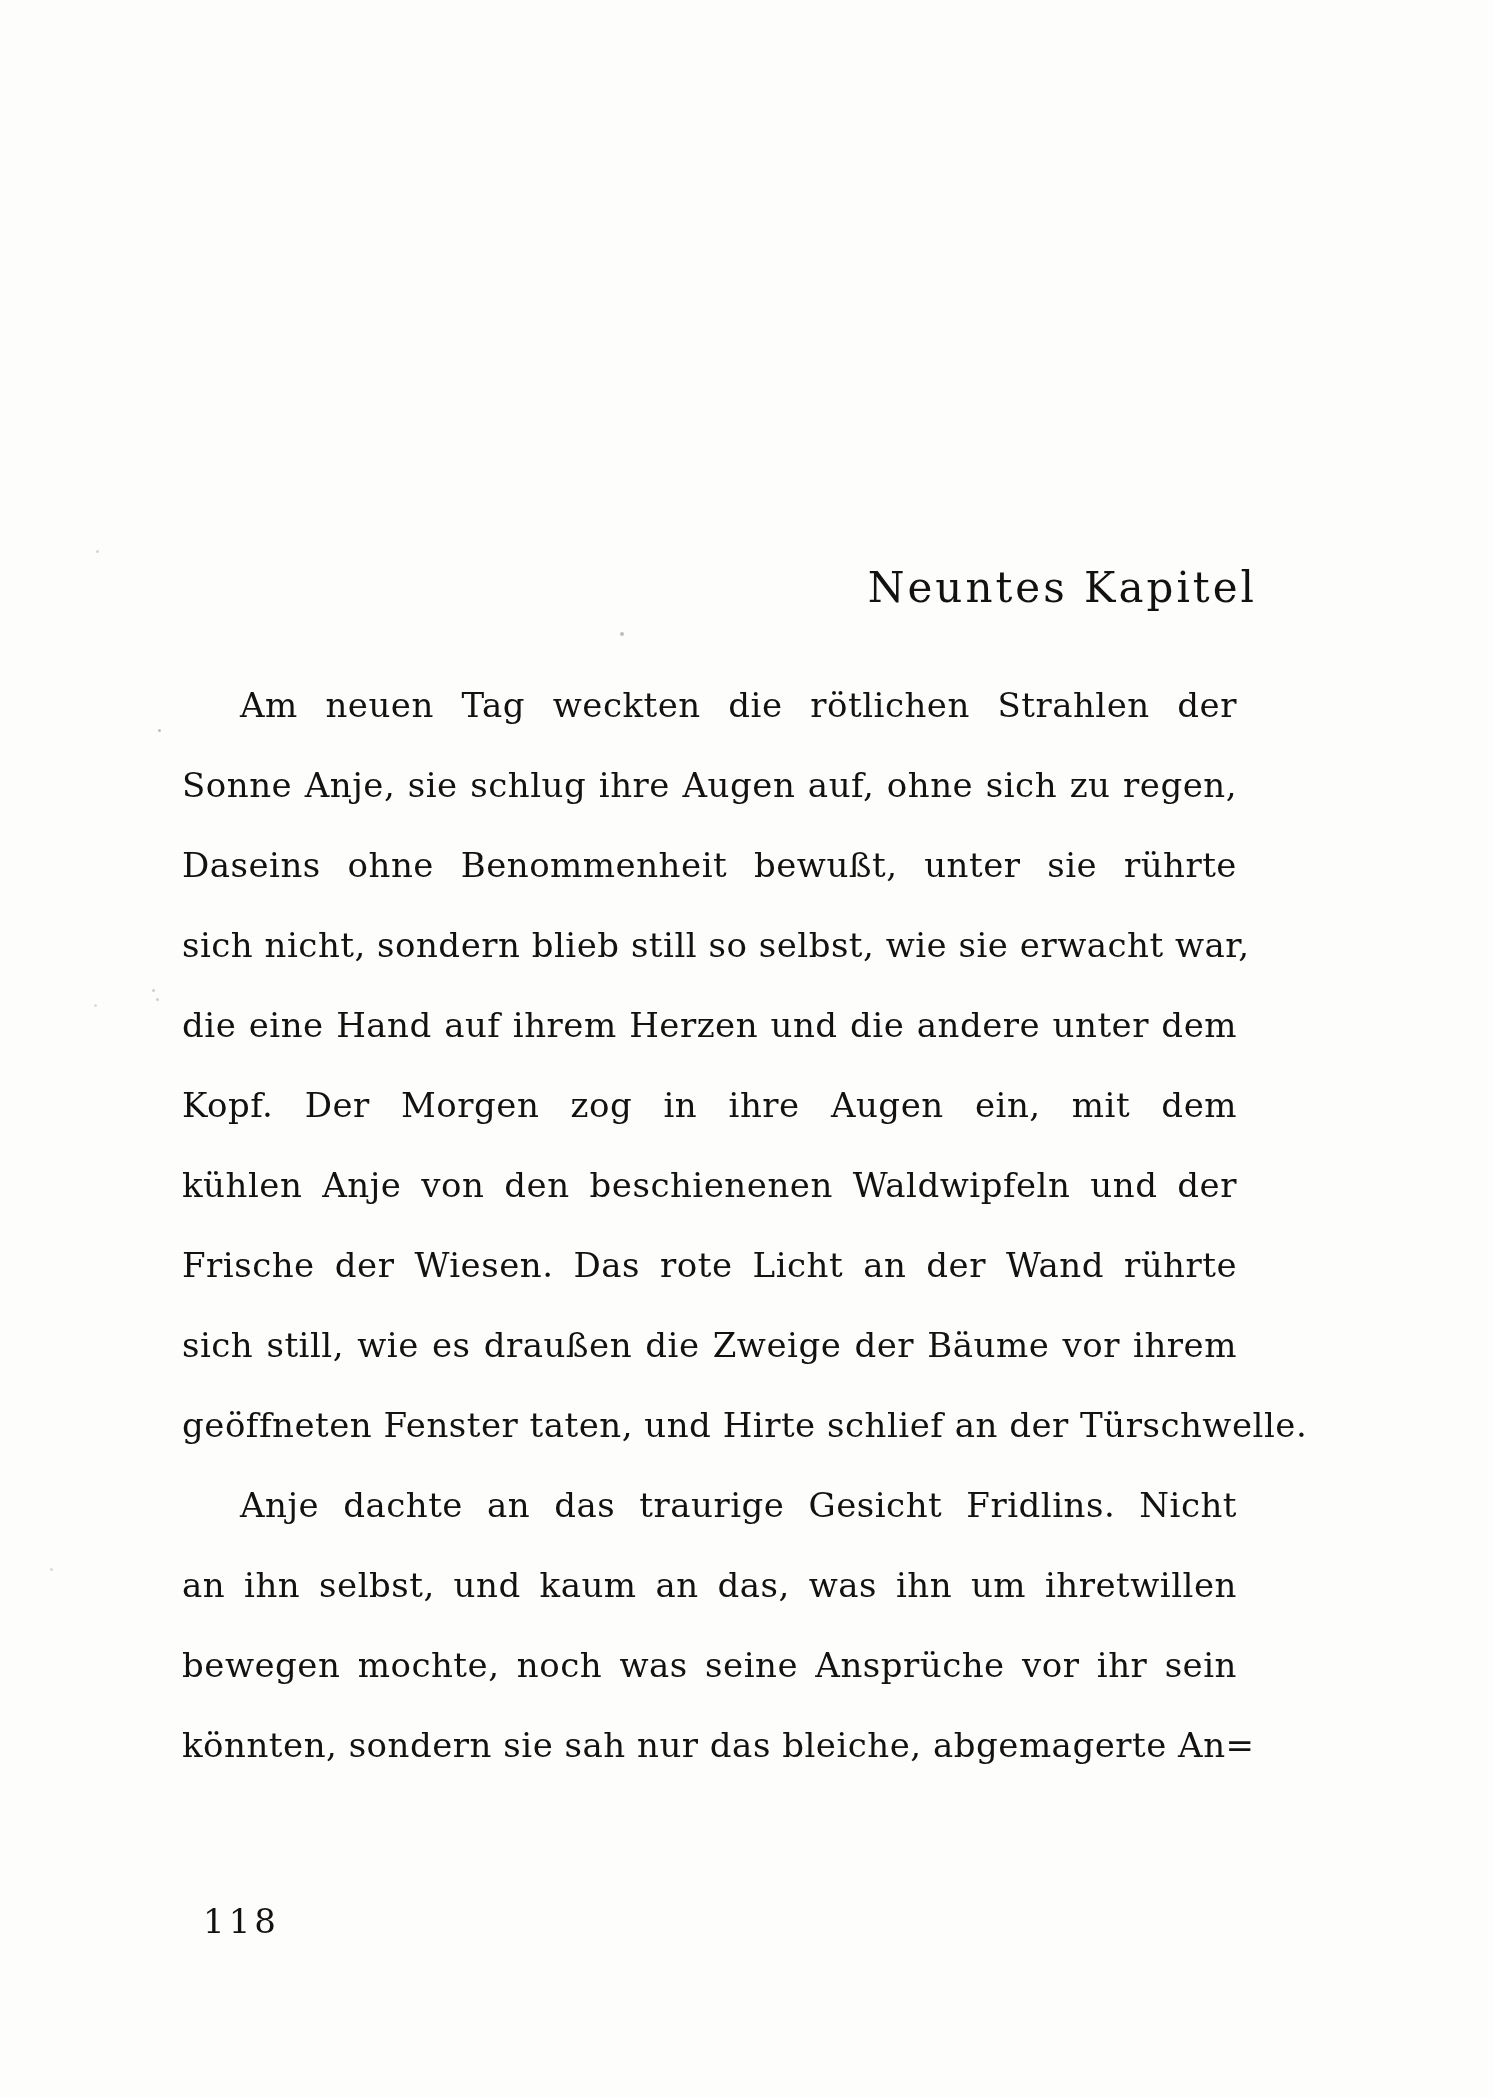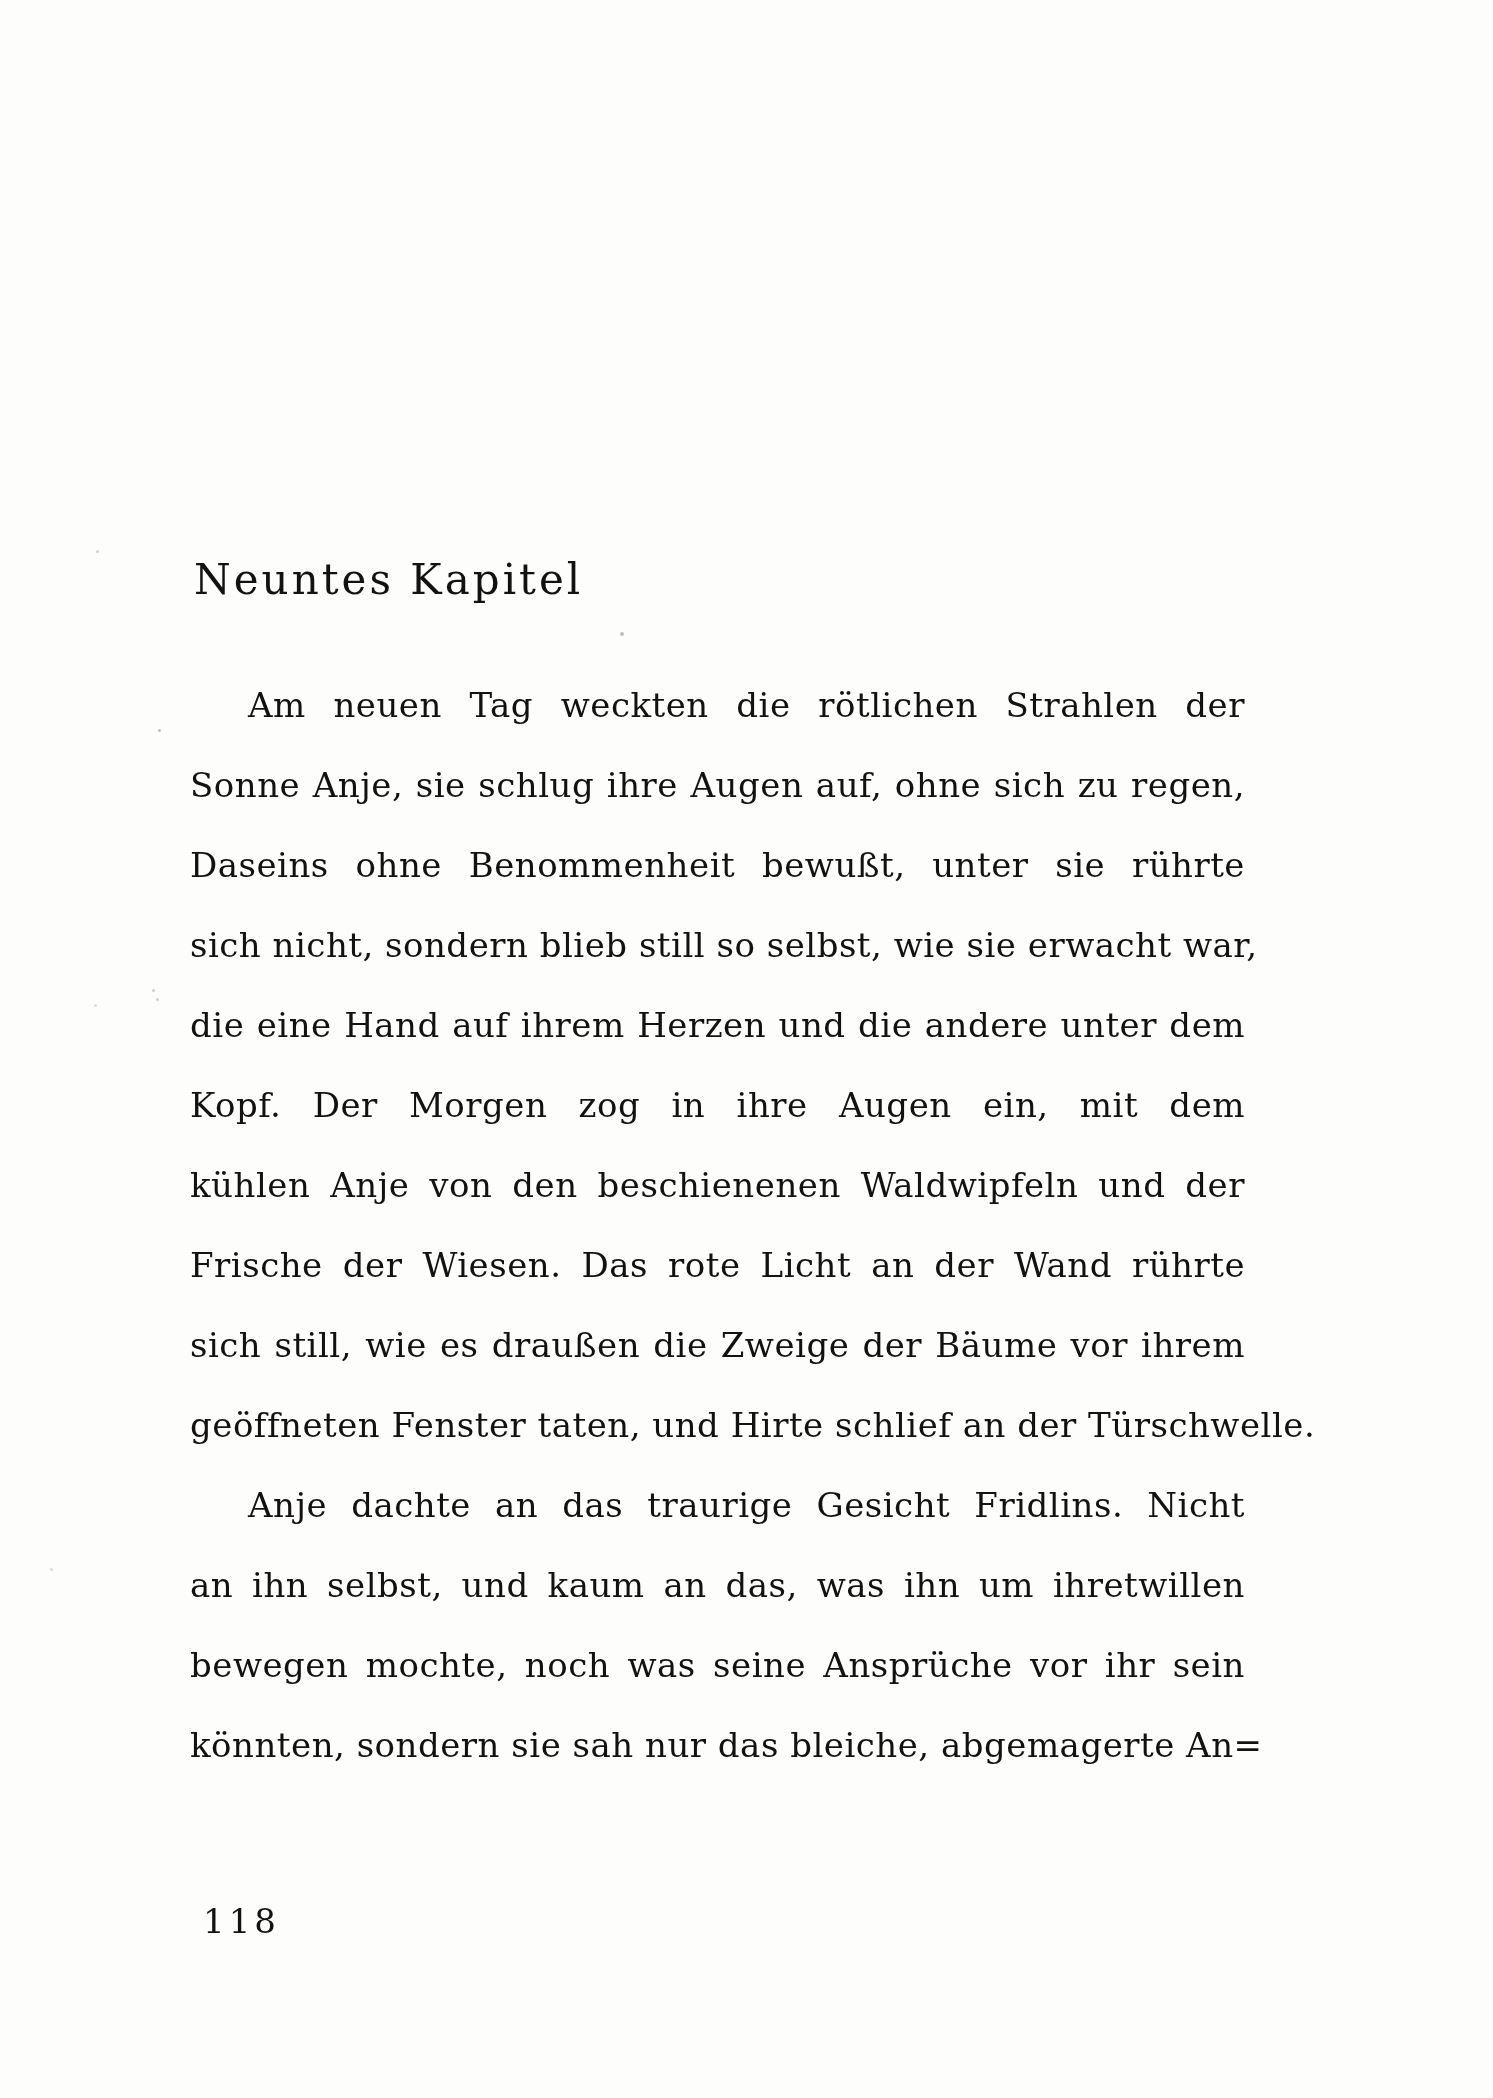--- a/index.html
+++ b/index.html
@@ -15,32 +15,32 @@
     background: var(--paper, #fdfdfc);
     color: var(--ink, #141210);
     font-family: "DejaVu Serif", serif;
     overflow: hidden;
   }
   .heading {
     position: absolute;
     top: 544px;
     left: 190px;
     width: 1055px;
-    margin: 4px;
+    margin: 12px;
     font-size: 42px;
     font-weight: normal;
     line-height: 64px;
-    text-align: left;
+    text-align: right;
     letter-spacing: 3px;
     white-space: nowrap;
   }
   .body-text {
     position: absolute;
     top: 665px;
-    left: 190px;
+    left: 182px;
     width: 1055px;
   }
   .para {
     margin: 0;
     padding: 0;
   }
   .line {
     display: block;
     height: 80px;
     line-height: 80px;

